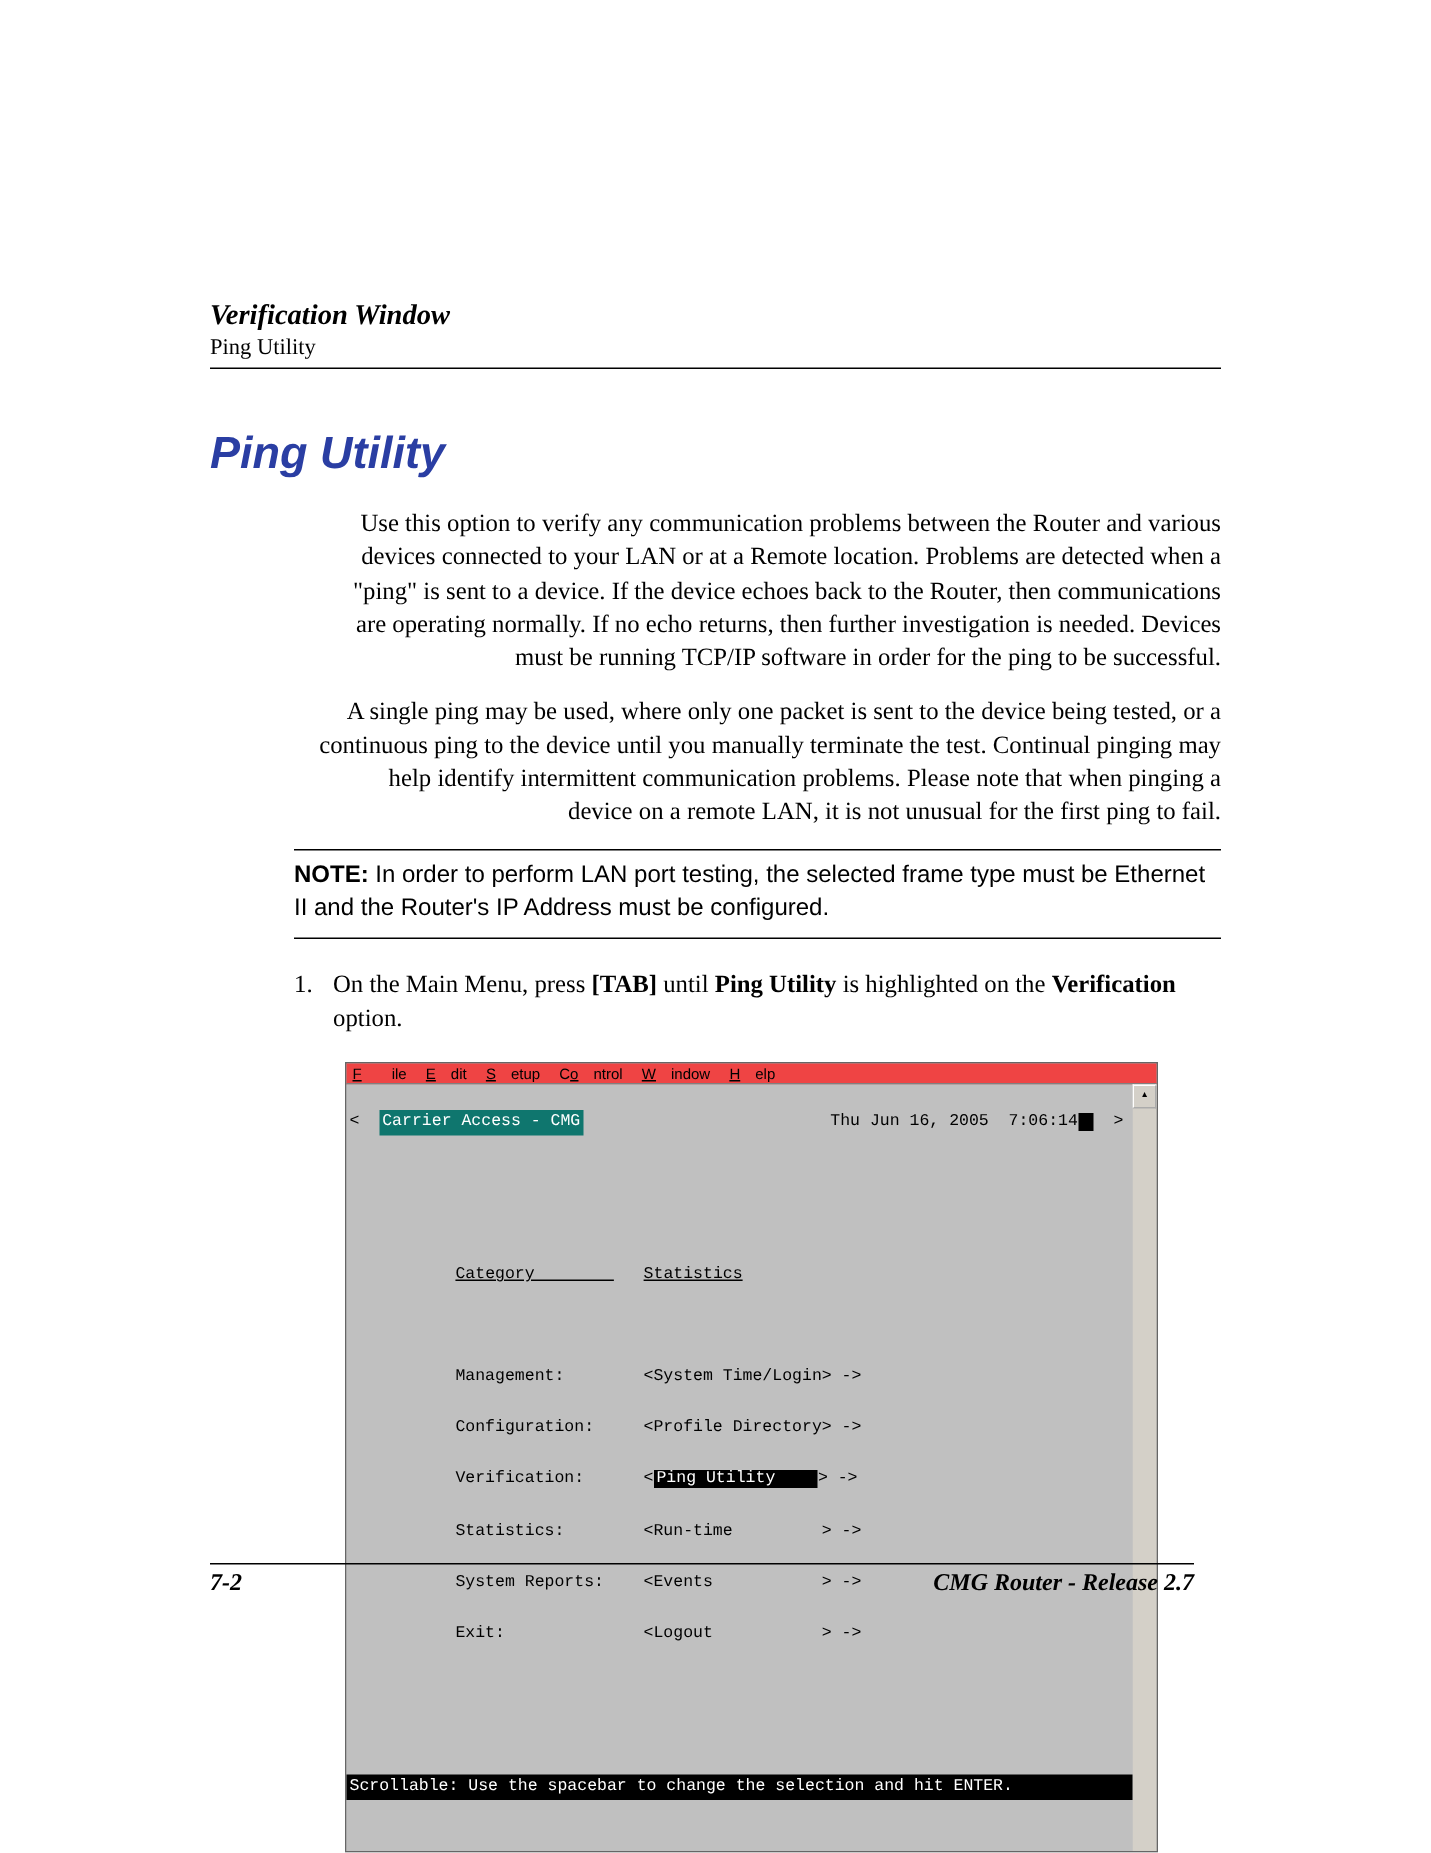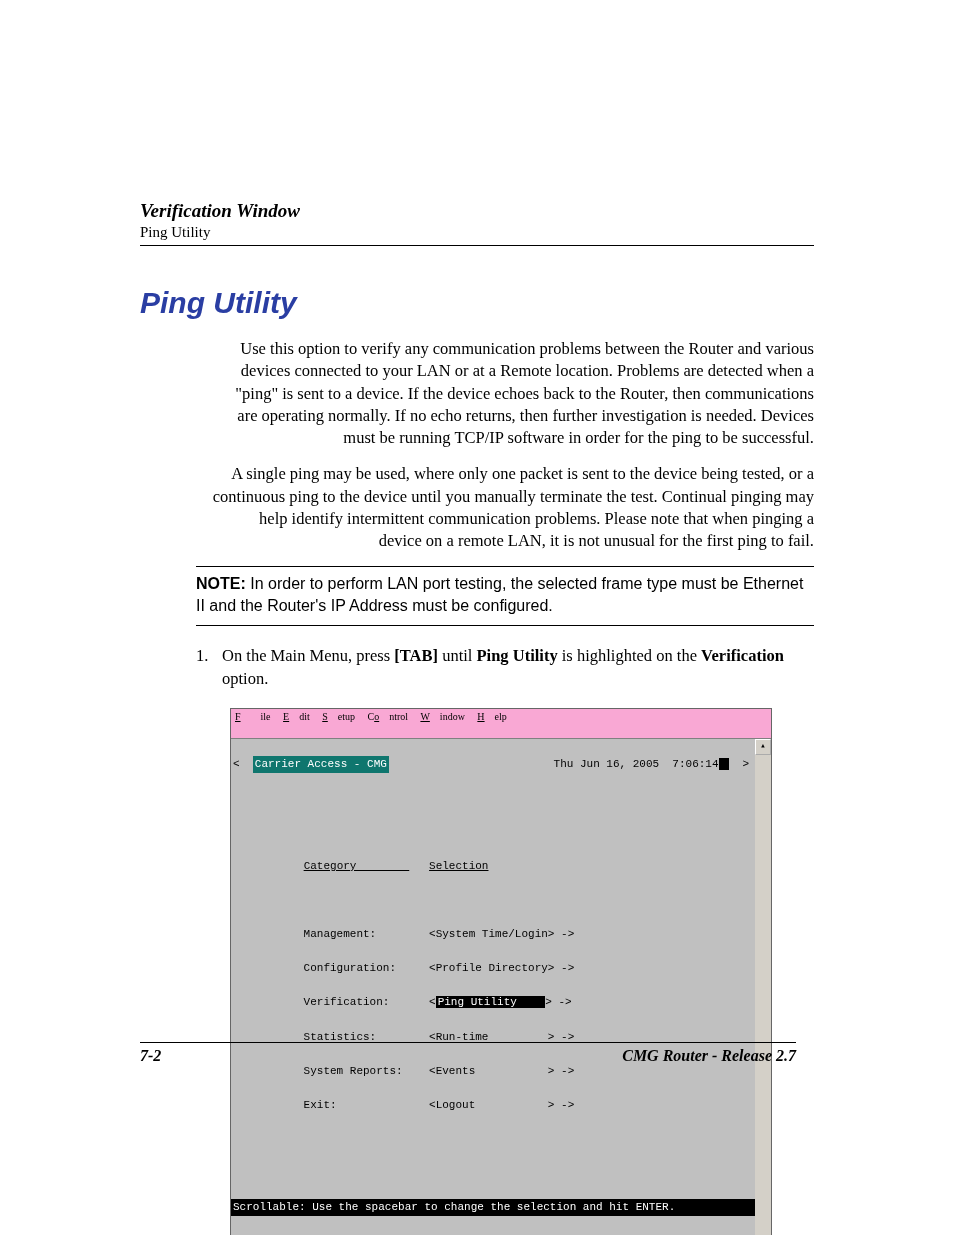--- a/index.html
+++ b/index.html
@@ -70,24 +70,24 @@
   .bold { font-weight: bold; }
 
   .terminal-wrap {
     margin-left: 90px;
     width: 540px;
     border: 1px solid #666;
     font-family: "Courier New", monospace;
     background: #c0c0c0;
   }
   .menubar {
-    background: #f9a8d4;
-    font-family: Liberation Serif, serif;
+    background: #ef4444;
+    font-family: Liberation Sans, sans-serif;
     font-size: 10px;
-    padding: 2px 4px 16px 4px;
+    padding: 2px 4px 0 4px;
     color: #000;
     border-bottom: 1px solid #808080;
   }
   .menubar span { margin-right: 10px; }
   .menubar .ul { text-decoration: underline; }
 
   .term-outer {
     display: flex;
   }
   .term-scroll {
@@ -176,21 +176,21 @@
       <span><span class="ul">S</span>etup</span>
       <span>C<span class="ul">o</span>ntrol</span>
       <span><span class="ul">W</span>indow</span>
       <span><span class="ul">H</span>elp</span>
     </div>
     <div class="term-outer">
       <div class="term-body">
 <div class="titlebar-row"><span>&lt;</span><span>  </span><span class="titlebar-left">Carrier Access - CMG</span><span class="titlebar-mid"></span><span class="titlebar-right"><span>Thu Jun 16, 2005  7:06:14</span><span class="inv"> </span>  <span>&gt;</span></span></div>
 <div> </div>
 <div> </div>
-<div>           <span class="und">Category        </span>   <span class="und">Selection</span></div>
+<div>           <span class="und">Category        </span>   <span class="und">Statistics</span></div>
 <div> </div>
 <div id="rows-container"><div>           Management:        &lt;System Time/Login&gt; -&gt;</div><div> </div><div>           Configuration:     &lt;Profile Directory&gt; -&gt;</div><div> </div><div>           Verification:      &lt;<span class="inv">Ping Utility    </span>&gt; -&gt;</div><div> </div><div>           Statistics:        &lt;Run-time         &gt; -&gt;</div><div> </div><div>           System Reports:    &lt;Events           &gt; -&gt;</div><div> </div><div>           Exit:              &lt;Logout           &gt; -&gt;</div></div>
 <div> </div>
 <div> </div>
 <div class="inv" style="display:block;">Scrollable: Use the spacebar to change the selection and hit ENTER.</div>
       </div>
       <div class="term-scroll">
         <div class="sbtn">▴</div>
         <div style="flex:1"></div>
 

